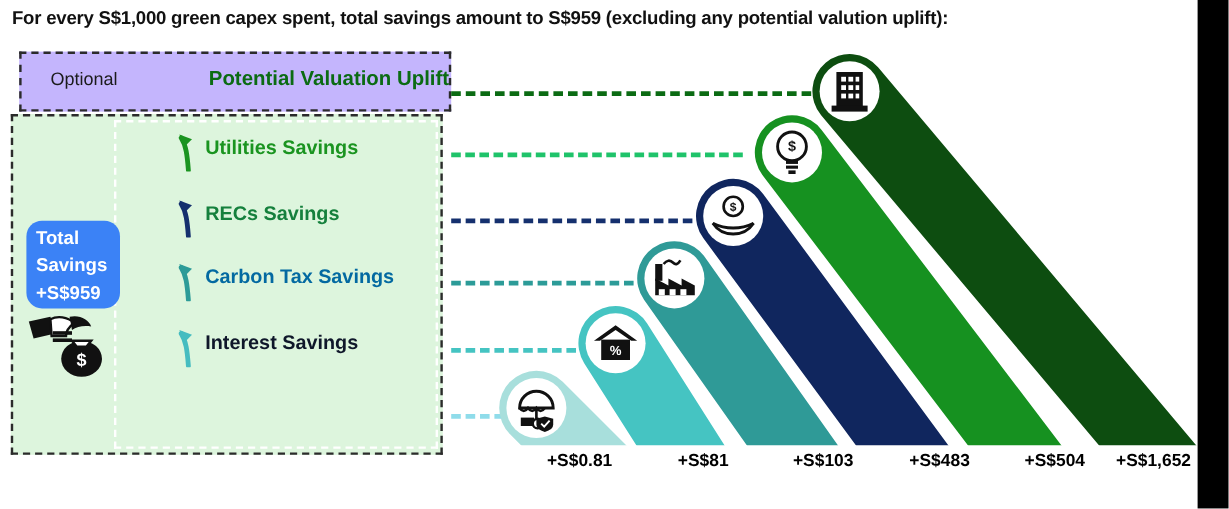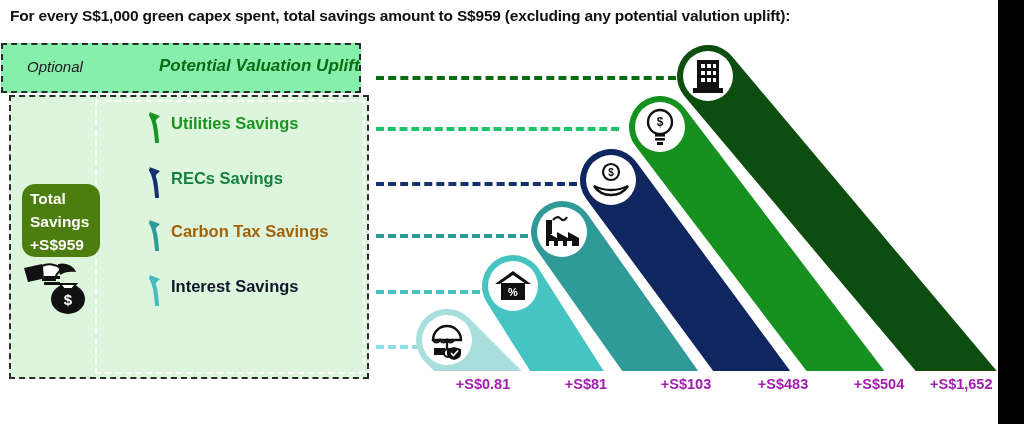--- a/index.html
+++ b/index.html
@@ -15,25 +15,24 @@
   #title {
     position: absolute; left: 10px; top: 4px;
     width: 990px; height: 24px;
     font-size: 15.5px; font-weight: bold; color: #111;
     letter-spacing: -0.2px; white-space: nowrap;
     line-height: 24px;
   }
 
   
   #legend-top {
-    position: absolute; left: 1px; top: 43px;
+    position: absolute; left: 16px; top: 43px;
     width: 360px; height: 50px;
-    background: #86efac;
+    background: #c4b5fd;
     border: 2px dashed #2b2b2b;
-    font-style: italic;
   }
   #legend-main {
     position: absolute; left: 9px; top: 95px;
     width: 360px; height: 284px;
     background: #ddf5dd;
     border: 2px dashed #2b2b2b;
   }
   #inner-dash {
     position: absolute; left: 95px; top: 100px;
     width: 270px; height: 274px;
@@ -59,40 +58,40 @@
     position: absolute; left: 131px; top: 0;
     font-size: 16.5px; font-weight: bold; white-space: nowrap;
     line-height: 40px;
   }
   .lg-arrow { position: absolute; left: 104px; top: 2px; width: 28px; height: 38px; }
 
   
   #total-box {
     position: absolute; left: 22px; top: 184px;
     width: 78px; height: 73px;
-    background: #4d7c0f; border-radius: 13px;
+    background: #3b82f6; border-radius: 13px;
     color: #ffffff; font-weight: bold; font-size: 15.5px;
     line-height: 23px; padding: 3px 0 0 8px;
     white-space: nowrap;
   }
   #moneybag { position: absolute; left: 22px; top: 262px; width: 72px; height: 54px; }
 
   
   .conn {
     position: absolute; height: 0;
     border-top: 4px dashed;
   }
 
   
   #bars { position: absolute; left: 0; top: 0; width: 1024px; height: 424px; }
 
   
   .vlabel {
     position: absolute; top: 376px;
-    font-size: 14.5px; font-weight: bold; color: #a21caf;
+    font-size: 14.5px; font-weight: bold; color: #000000;
     text-align: center; white-space: nowrap;
   }
 
   
   #right-band {
     position: absolute; left: 998px; top: 0;
     width: 26px; height: 424px; background: #000000;
   }
 </style>
 </head>
@@ -124,21 +123,21 @@
       <path d="M5.5 7 L16 11 L9 18 Z" fill="#15306e"></path>
     </svg>
     <span class="lg-label" style="color:#15803d">RECs Savings</span>
   </div>
 
   <div class="lg-row" style="top:211px">
     <svg class="lg-arrow" viewBox="0 0 28 38">
       <path d="M13 37 C12 24 11 16 7 10" stroke="#2c9b98" stroke-width="4" fill="none" stroke-linecap="round"></path>
       <path d="M5.5 7 L16 11 L9 18 Z" fill="#2c9b98"></path>
     </svg>
-    <span class="lg-label" style="color:#a16207">Carbon Tax Savings</span>
+    <span class="lg-label" style="color:#0369a1">Carbon Tax Savings</span>
   </div>
 
   <div class="lg-row" style="top:266px">
     <svg class="lg-arrow" viewBox="0 0 28 38">
       <path d="M13 37 C12 24 11 16 7 10" stroke="#45bcc0" stroke-width="4" fill="none" stroke-linecap="round"></path>
       <path d="M5.5 7 L16 11 L9 18 Z" fill="#45bcc0"></path>
     </svg>
     <span class="lg-label" style="color:#0f172a">Interest Savings</span>
   </div>
 

